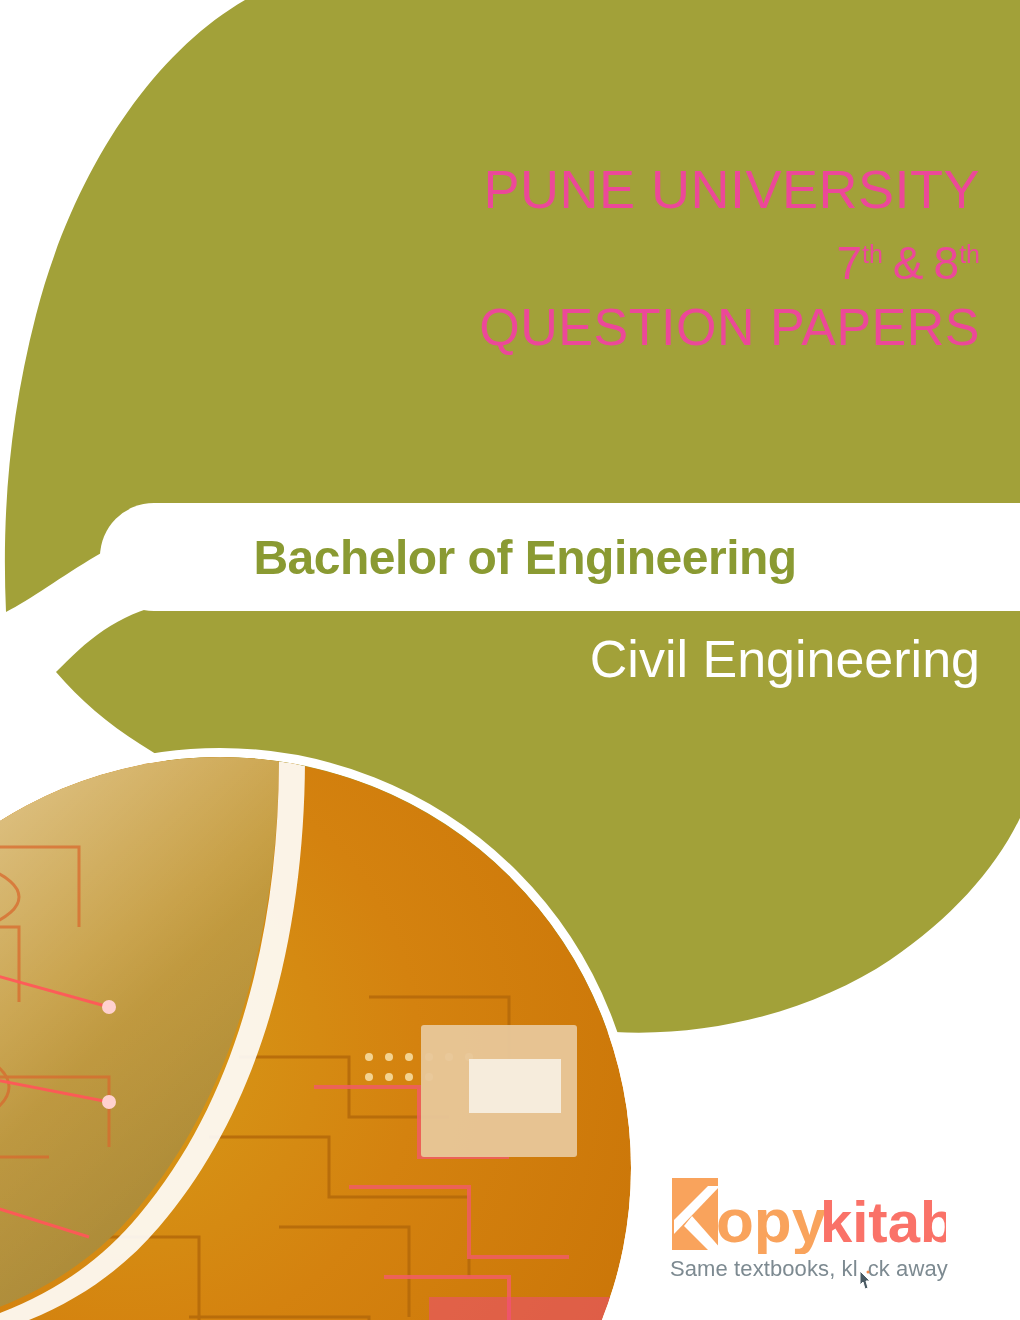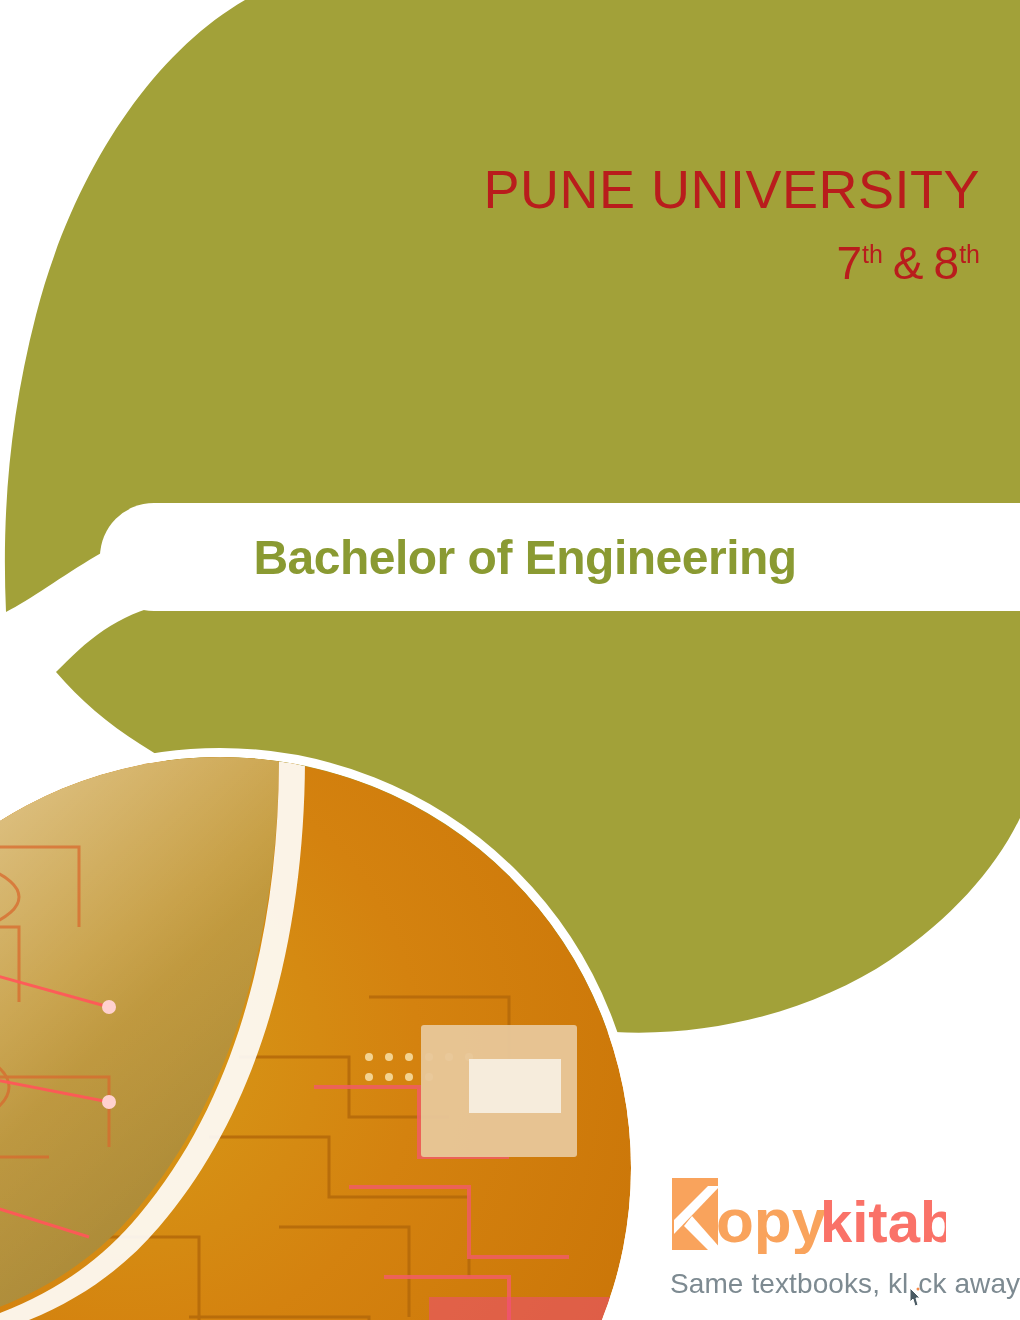--- a/index.html
+++ b/index.html
@@ -27,21 +27,21 @@
     height: 1320px;
   }
 
   
   #title-block {
     position: absolute;
     left: 120px;
     top: 158px;
     width: 860px;
     text-align: right;
-    color: #b91c1c;
+    color: #ec4899;
     z-index: 5;
   }
   #university-name {
     font-size: 54px;
     line-height: 62px;
     font-weight: 400;
     letter-spacing: 0.5px;
     white-space: nowrap;
   }
   #semester-number {
@@ -136,22 +136,22 @@
     left: 668px;
     top: 1176px;
     width: 278px;
     height: 118px;
     z-index: 8;
   }
   #logo-mark { position: absolute; left: 0; top: 0; }
   #logo-tagline {
     position: absolute;
     left: 2px;
-    top: 92px;
-    font-size: 28px;
+    top: 80px;
+    font-size: 22px;
     color: #7d8a91;
     letter-spacing: 0.1px;
     white-space: nowrap;
     text-align: center;
   }
   #logo-tagline .cursor-slot {
     position: relative;
     display: inline-block;
     width: 10px;
   }
@@ -185,27 +185,29 @@
              C 700 1042 812 1012 890 960
              C 952 918 996 868 1020 818
              Z" fill="#a2a139"></path>
   </svg>
 
   <div id="title-block">
     <div id="university-name">PUNE UNIVERSITY</div>
     <div id="semester-number">
       <span>7</span><span class="sup">th</span><span class="amp">&amp;</span><span>8</span><span class="sup">th</span>
     </div>
+    <div id="question-papers">QUESTION PAPERS</div>
   </div>
 
   <div id="degree-banner">
     <div id="degree-name">Bachelor of Engineering</div>
   </div>
 
   <div id="subject-block">
+    <div id="subject-name">Civil Engineering</div>
   </div>
 
   <div id="circuit-photo">
     <svg id="circuit-art" width="822" height="822" viewBox="0 0 822 822">
       <defs>
         <radialGradient id="boardGrad" cx="38%" cy="36%" r="80%">
           <stop offset="0%" stop-color="#d79a18"></stop>
           <stop offset="45%" stop-color="#d4820f"></stop>
           <stop offset="100%" stop-color="#c87206"></stop>
         </radialGradient>

